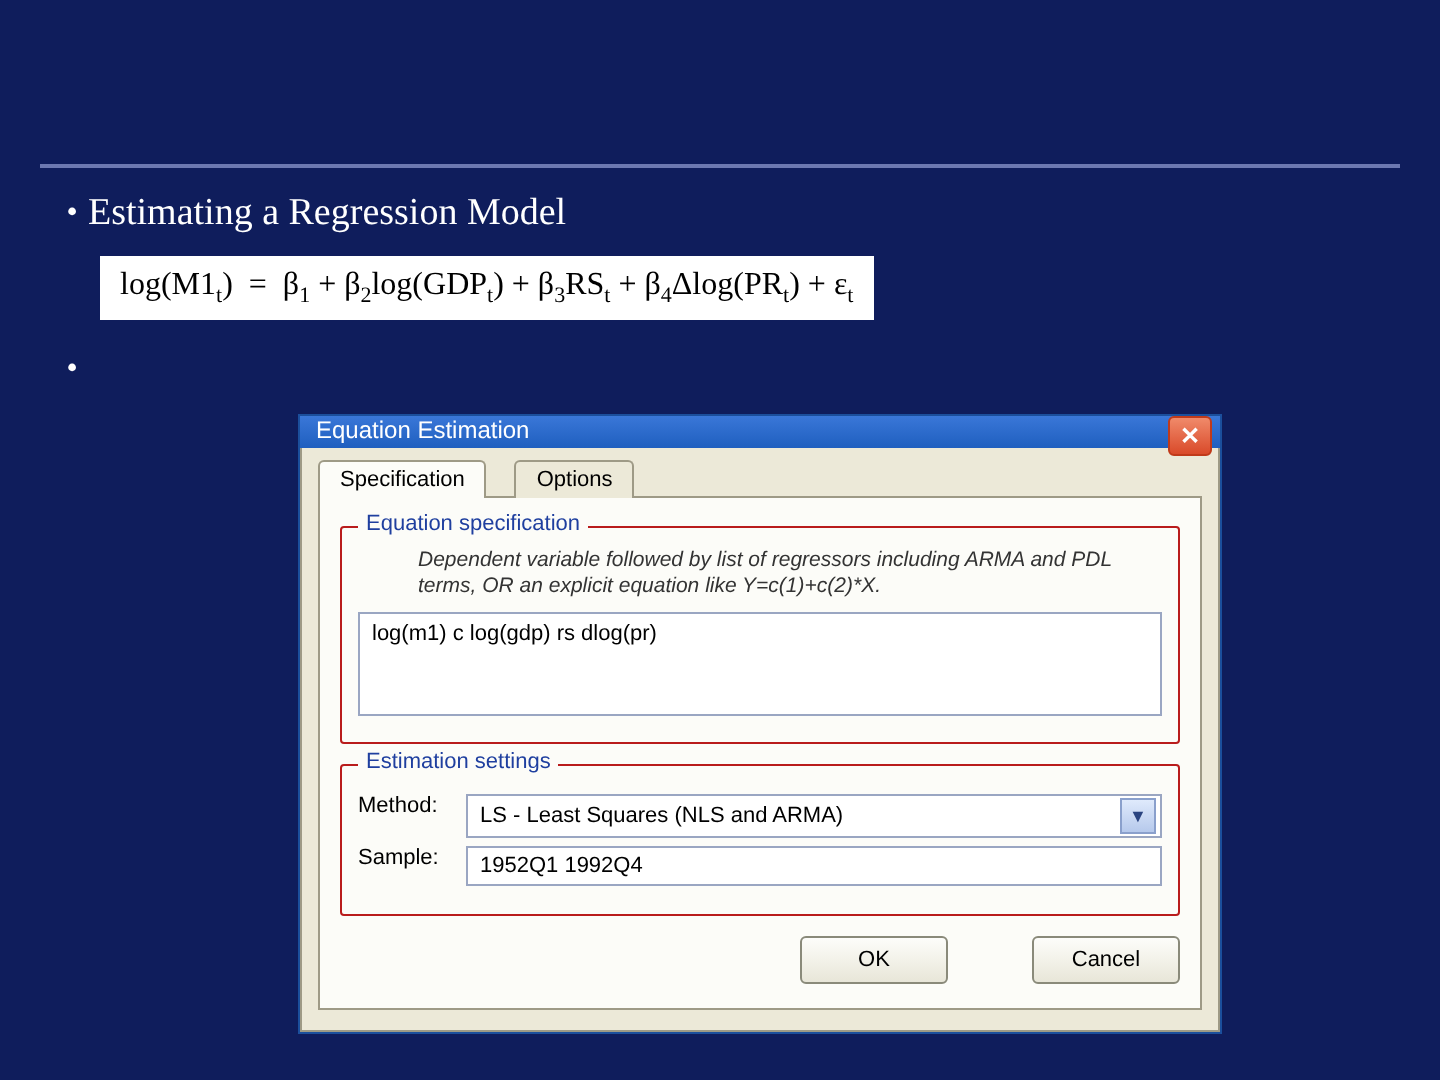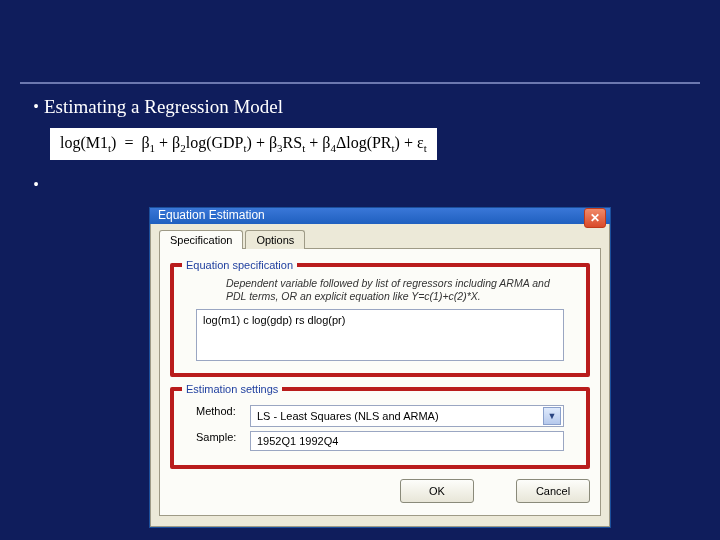--- a/index.html
+++ b/index.html
@@ -80,21 +80,21 @@
     color: #fff; font-weight: bold; font-size: 12px;
   }
   .dialog-body {
     background: #ece9d8;
     border: 1px solid #9e9a86;
     border-top: none;
     padding: 6px 8px 10px;
   }
   .tabs {
     display: flex;
-    gap: 0;
+    gap: 12px;
     margin-bottom: -1px;
     position: relative;
     z-index: 2;
   }
   .tab {
     padding: 3px 10px;
     border: 1px solid #9e9a86;
     border-bottom: none;
     background: #ece9d8;
     border-radius: 3px 3px 0 0;
@@ -104,23 +104,23 @@
     background: #fcfcf8;
   }
   .tab-panel {
     border: 1px solid #9e9a86;
     background: #fcfcf8;
     padding: 8px 10px 12px;
     position: relative;
     z-index: 1;
   }
   .group {
-    border: 4px solid #b91c1c;
+    border: 1px solid #b91c1c;
     border-radius: 2px;
-    padding: 10px 22px 10px;
+    padding: 10px 8px 10px;
     margin: 6px 0 10px;
     position: relative;
   }
   .group-legend {
     position: absolute;
     top: -8px;
     left: 8px;
     background: #fcfcf8;
     padding: 0 4px;
     color: #1f3f9f;

